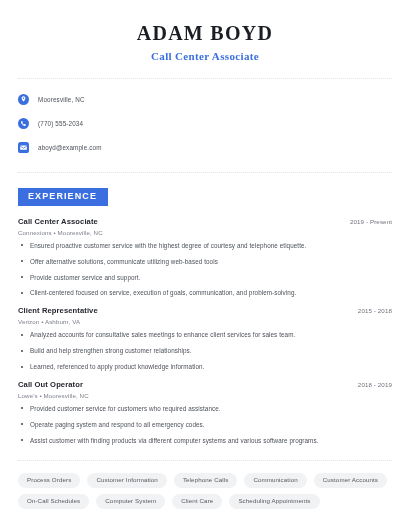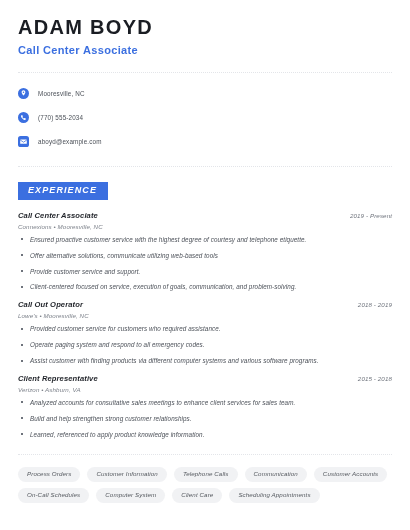--- a/index.html
+++ b/index.html
@@ -16,22 +16,23 @@
     width: 410px;
     height: 530px;
     background: #ffffff;
     padding: 0 18px;
     overflow: hidden;
     position: relative;
   }
 
   
   .header {
-    text-align: left;
-    padding-top: 16px;
+    text-align: center;
+    padding-top: 22px;
+    font-family: Liberation Serif, serif;
   }
   .name {
     font-size: 20px;
     font-weight: 700;
     letter-spacing: 1.3px;
     color: #1a1d23;
     line-height: 1.15;
   }
   .job-title {
     margin-top: 5px;
@@ -67,21 +68,21 @@
     justify-content: center;
   }
   .c-icon svg { display: block; }
   .contact-text {
     font-size: 6.3px;
     color: #4b5058;
     letter-spacing: 0.15px;
   }
 
   
-  .section { margin-top: 12px; font-style: italic; }
+  .section { margin-top: 12px; }
   .badge {
     display: inline-block;
     background: #3b6fe0;
     color: #ffffff;
     font-size: 9px;
     font-weight: 700;
     letter-spacing: 1.1px;
     padding: 4px 11px 4px 10px;
     line-height: 1.1;
   }
@@ -217,44 +218,44 @@
         <ul class="bullets">
           <li>Ensured proactive customer service with the highest degree of courtesy and telephone etiquette.</li>
           <li>Offer alternative solutions, communicate utilizing web-based tools</li>
           <li>Provide customer service and support.</li>
           <li>Client-centered focused on service, execution of goals, communication, and problem-solving.</li>
         </ul>
       </div>
 
       <div class="job">
         <div class="job-head">
+          <span class="job-role">Client Representative</span>
+          <span class="job-dates">2015 - 2018</span>
+        </div>
+        <div class="job-meta">Verizon  •  Ashburn, VA</div>
+        <ul class="bullets">
+          <li>Analyzed accounts for consultative sales meetings to enhance client services for sales team.</li>
+          <li>Build and help strengthen strong customer relationships.</li>
+          <li>Learned, referenced to apply product knowledge information.</li>
+        </ul>
+      </div>
+
+      <div class="job">
+        <div class="job-head">
           <span class="job-role">Call Out Operator</span>
           <span class="job-dates">2018 - 2019</span>
         </div>
         <div class="job-meta">Lowe's  •  Mooresville, NC</div>
         <ul class="bullets">
           <li>Provided customer service for customers who required assistance.</li>
           <li>Operate paging system and respond to all emergency codes.</li>
           <li>Assist customer with finding products via different computer systems and various software programs.</li>
         </ul>
       </div>
 
-      <div class="job">
-        <div class="job-head">
-          <span class="job-role">Client Representative</span>
-          <span class="job-dates">2015 - 2018</span>
-        </div>
-        <div class="job-meta">Verizon  •  Ashburn, VA</div>
-        <ul class="bullets">
-          <li>Analyzed accounts for consultative sales meetings to enhance client services for sales team.</li>
-          <li>Build and help strengthen strong customer relationships.</li>
-          <li>Learned, referenced to apply product knowledge information.</li>
-        </ul>
-      </div>
-
     </div>
   </div>
 
   <div class="divider"></div>
 
   <div class="section">
 
     <div class="skills-wrap">
       <span class="pill">Process Orders</span>
       <span class="pill">Customer Information</span>

